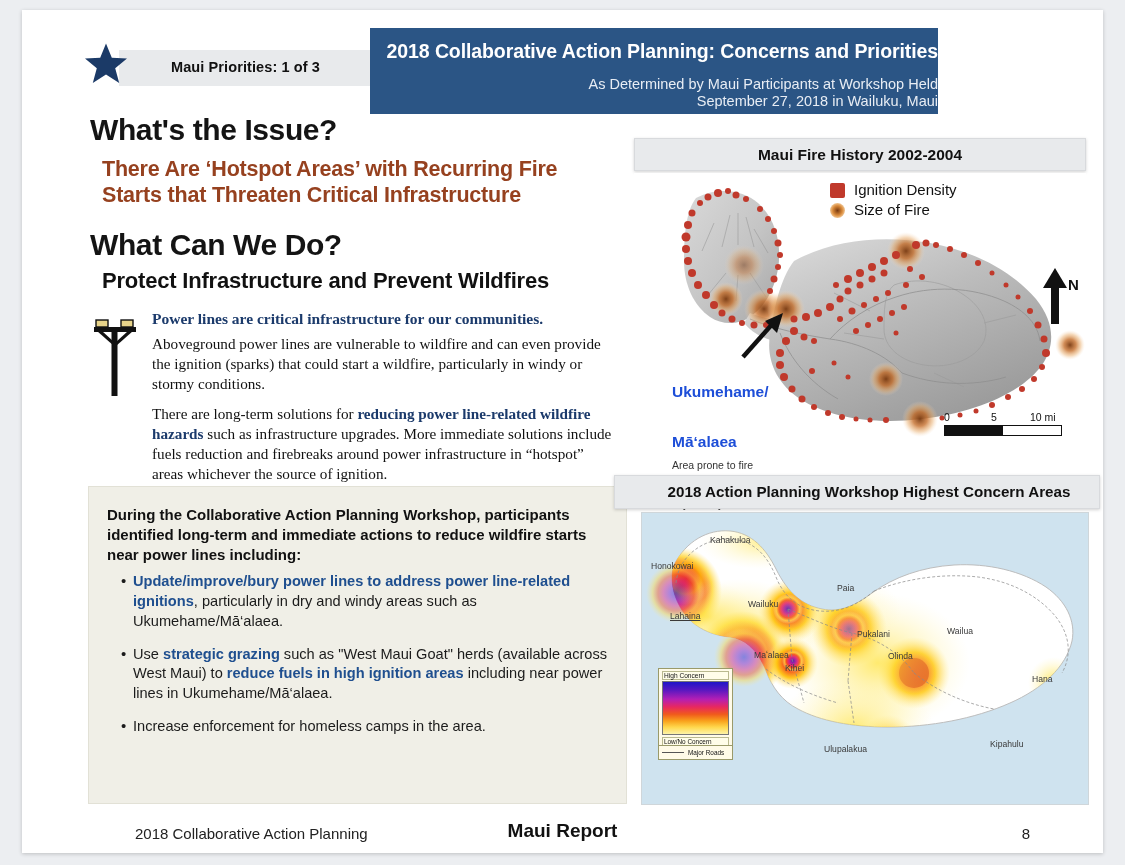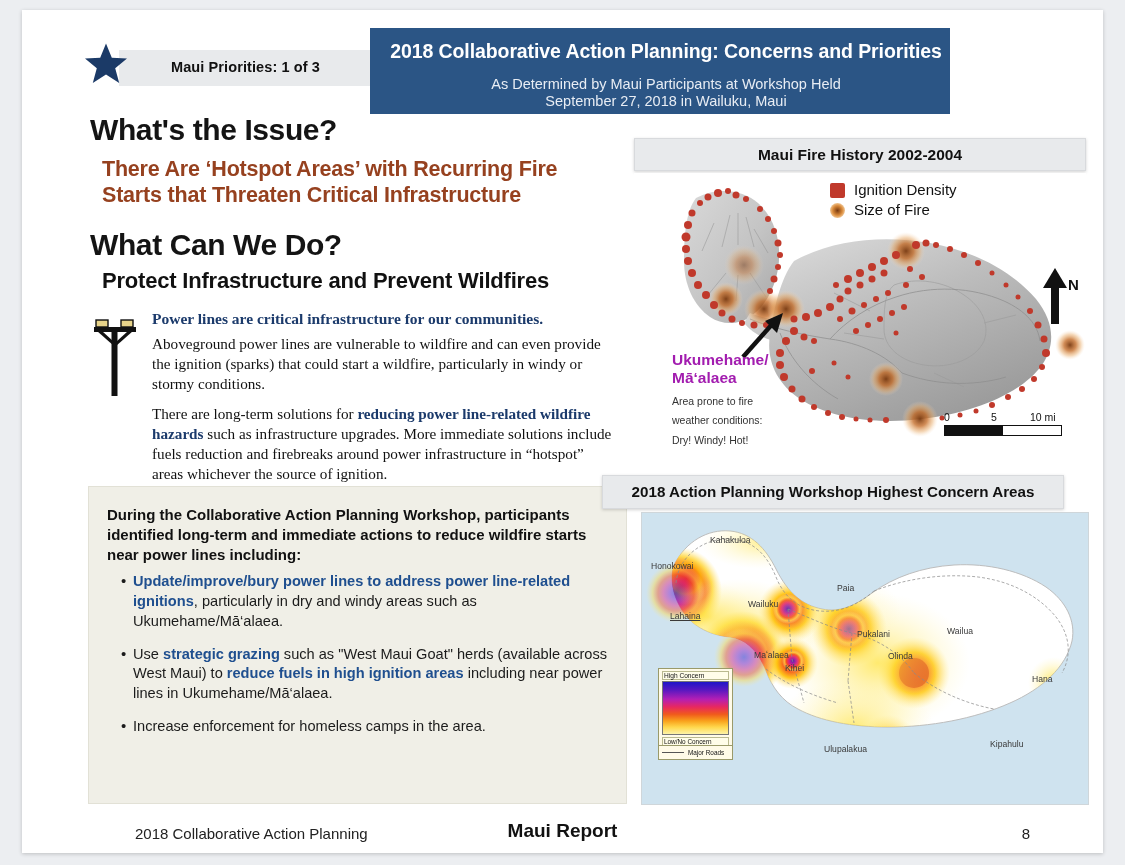--- a/index.html
+++ b/index.html
@@ -28,21 +28,21 @@
     letter-spacing:.1px;
   }
   .star{
     position:absolute;left:60px;top:30px;
     width:48px;height:48px;color:#1b3a67;
   }
   .banner{
     position:absolute;left:348px;top:18px;
     width:568px;height:86px;
     background:#2b5585;
-    text-align:center;color:#fff;padding-left:12px;
+    text-align:right;color:#fff;
   }
   .banner .b1{
     font-size:19.5px;font-weight:bold;margin-top:12px;letter-spacing:-.1px;
   }
   .banner .b2{font-size:14.5px;margin-top:13px;color:#e8edf4;font-weight:400;}
   .banner .b3{font-size:14.5px;margin-top:1px;color:#e8edf4;font-weight:400;}
 
   
   .h1{
     position:absolute;font-size:30px;font-weight:bold;color:#141414;
@@ -94,34 +94,34 @@
   }
   .actions li b{color:#1f4f8f;}
 
   
   .map-title{
     position:absolute;background:#e8eaec;border:1px solid #d8dadd;
     font-size:15.5px;font-weight:bold;color:#111;text-align:center;
     box-shadow:0 1px 3px rgba(0,0,0,.18);
   }
   #map1-title{left:612px;top:128px;width:450px;height:31px;line-height:31px;}
-  #map2-title{left:580px;top:465px;width:460px;height:32px;line-height:32px;font-size:15.2px;}
+  #map2-title{left:592px;top:465px;width:460px;height:32px;line-height:32px;font-size:15.2px;padding-left:24px;}
 
   .map1{position:absolute;left:612px;top:163px;width:452px;height:283px;background:#fff;}
   .map2{position:absolute;left:619px;top:502px;width:446px;height:291px;background:#22c55e;
         border:1px solid #cfd6da;overflow:hidden;}
 
   .legend1{position:absolute;left:196px;top:8px;font-size:15px;color:#111;line-height:1.25;}
   .legend1 .row{display:flex;align-items:center;margin-bottom:1px;}
   .sw-red{width:15px;height:15px;background:#c0392b;margin-right:9px;border-radius:2px;}
   .sw-orange{width:15px;height:15px;margin-right:9px;border-radius:50%;
     background:radial-gradient(circle,#7a3a10 0%,#d98a3a 45%,#f3cfa2 75%,#fdf0e2 100%);}
 
   .callout{position:absolute;left:38px;top:178px;width:130px;}
-  .callout .name{font-size:15.5px;font-weight:bold;color:#a21caf;line-height:1.18;}
+  .callout .name{font-size:15.5px;font-weight:bold;color:#1d4ed8;line-height:1.18;margin-top:32px;}
   .callout .sub{font-size:10.5px;color:#333;line-height:1.22;margin-top:7px;}
   .arrow-svg{position:absolute;left:105px;top:140px;}
 
   .north{position:absolute;left:408px;top:95px;width:44px;height:62px;}
   .north .n{position:absolute;left:26px;top:8px;font-size:15px;font-weight:bold;color:#111;}
 
   .scalebar{position:absolute;left:310px;top:238px;width:118px;}
   .scalebar .labels{position:relative;height:14px;font-size:10.5px;color:#111;}
   .scalebar .labels span{position:absolute;top:0;}
   .scalebar .bar{height:9px;border:1px solid #111;display:flex;}

